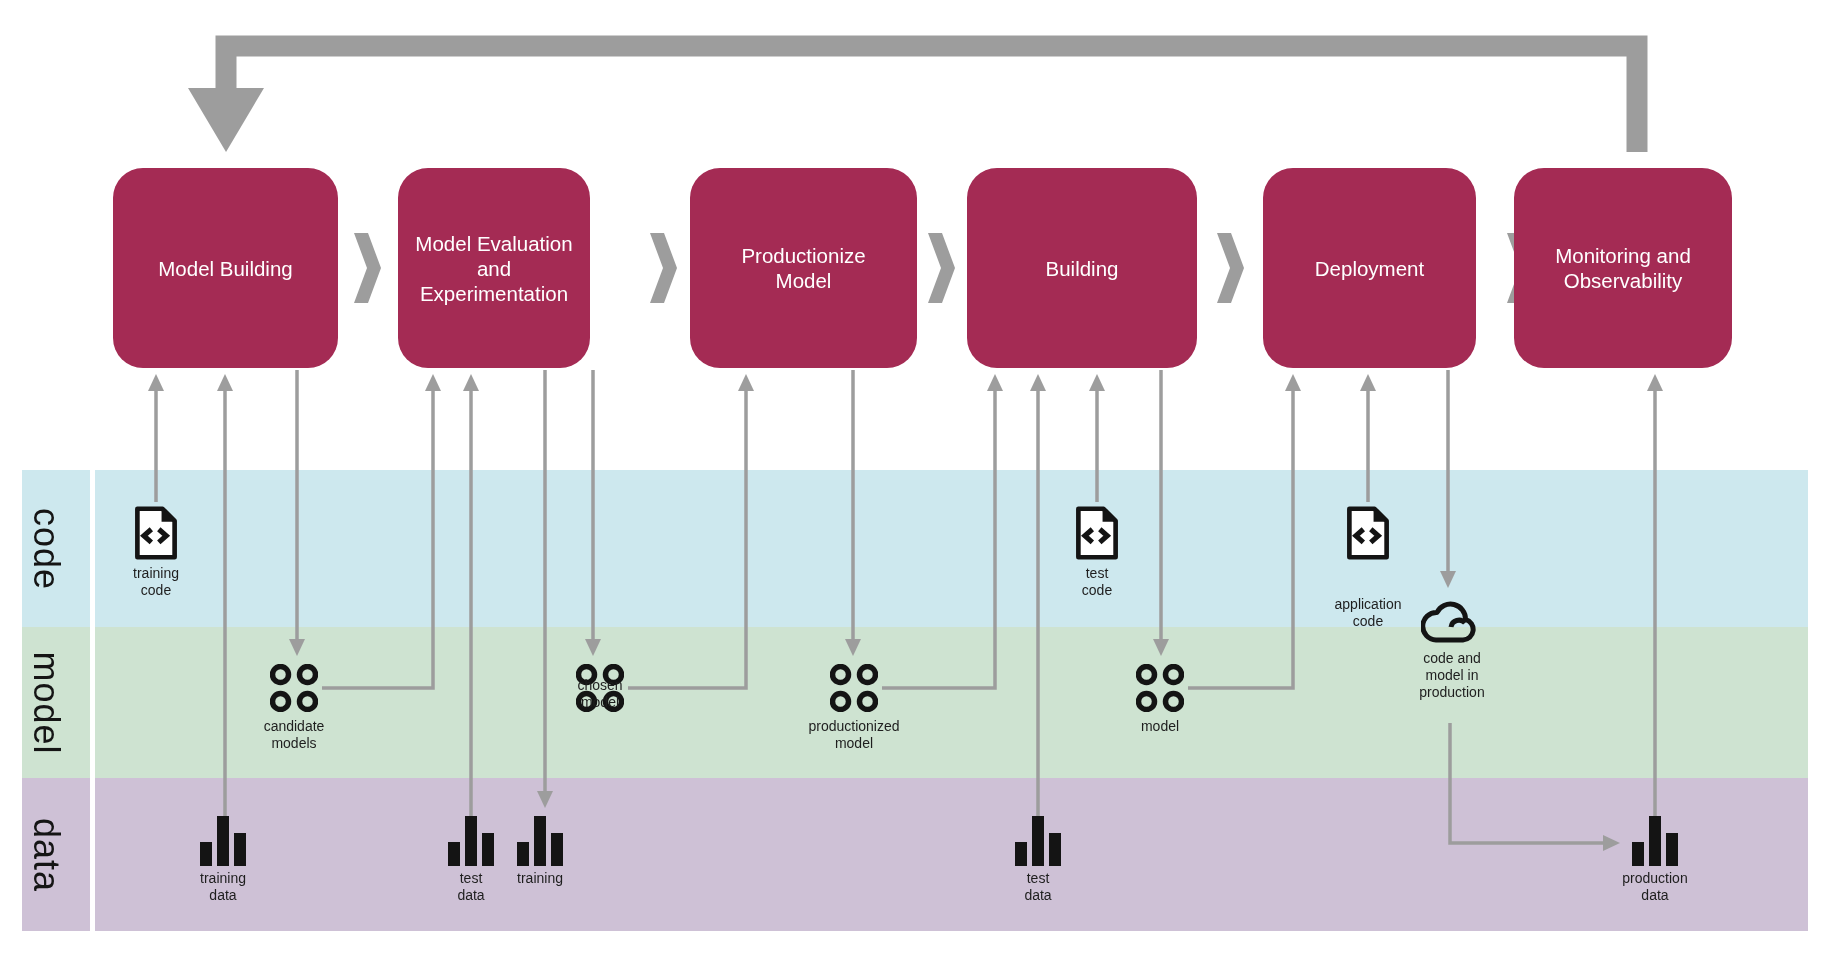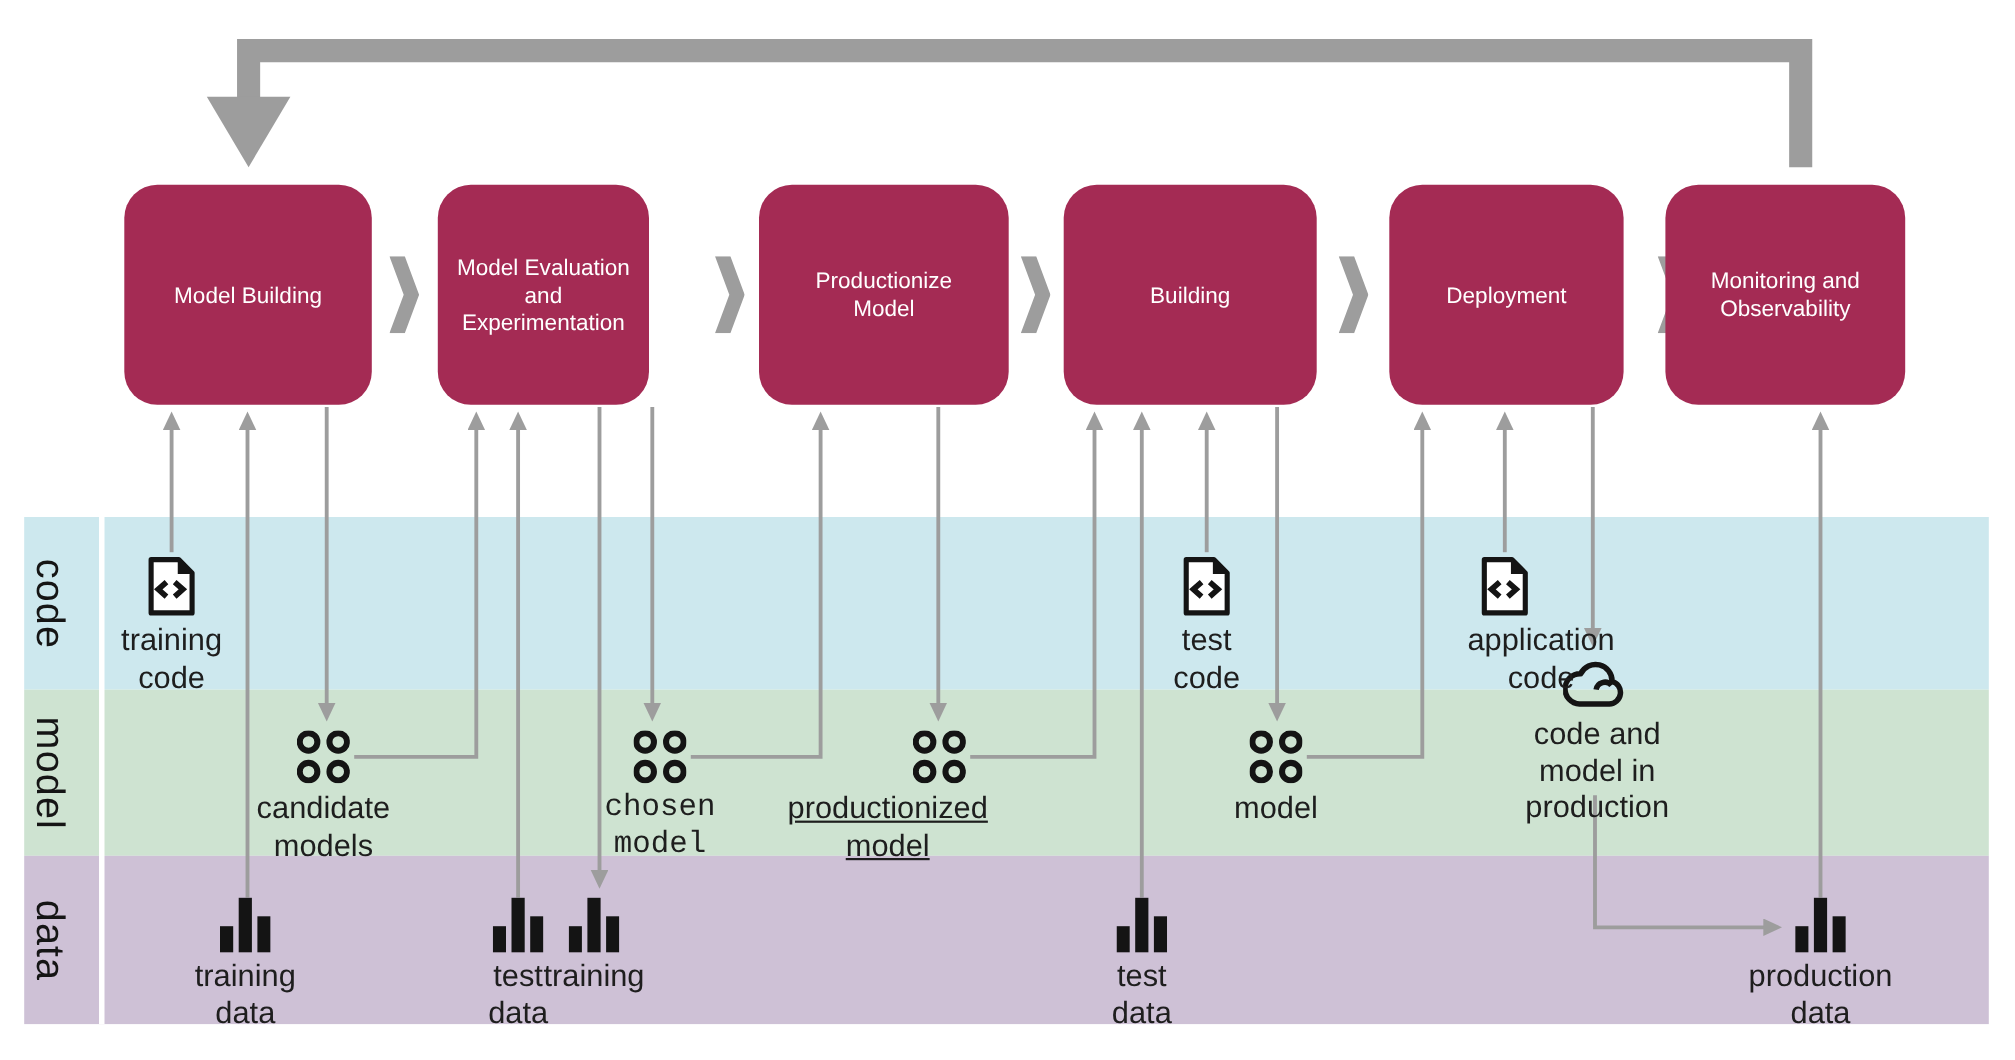--- a/index.html
+++ b/index.html
@@ -28,21 +28,21 @@
     color:var(--c-stage_text);font-size:20.5px;line-height:1.22;white-space:pre-line;padding:0 8px;box-sizing:border-box;
   }
   #stage-1{left:113px;width:225px;}
   #stage-2{left:398px;width:192px;}
   #stage-3{left:690px;width:227px;}
   #stage-4{left:967px;width:230px;}
   #stage-5{left:1263px;width:213px;}
   #stage-6{left:1514px;width:218px;}
   .caption{
     position:absolute;transform:translateX(-50%);text-align:center;white-space:pre-line;
-    color:var(--c-caption);font-size:28px;line-height:1.2;
+    color:var(--c-caption);font-size:14px;line-height:1.2;
   }
   svg#overlay{position:absolute;left:0;top:0;pointer-events:none;}
   .flow{stroke:var(--c-arrow);stroke-width:3.5;fill:none;marker-end:url(#ah);}
   .feedback{stroke:var(--c-arrow);stroke-width:21;fill:none;}
 </style>
 </head>
 <body>
 
 <div id="canvas">
 
@@ -148,27 +148,27 @@
 Model</div>
   <div class="stage" id="stage-4">Building</div>
   <div class="stage" id="stage-5">Deployment</div>
   <div class="stage" id="stage-6">Monitoring and
 Observability</div>
 
   <div class="caption" style="left:156px;top:565px;">training
 code</div>
   <div class="caption" style="left:1097px;top:565px;">test
 code</div>
-  <div class="caption" style="left:1368px;top:565px;margin-left:33px;">application
+  <div class="caption" style="left:1368px;top:596px;">application
 code</div>
   <div class="caption" style="left:294px;top:718px;">candidate
 models</div>
-  <div class="caption" style="left:600px;top:718px;font-family:Liberation Mono, monospace;">chosen
+  <div class="caption" style="left:600px;top:677px;">chosen
 model</div>
-  <div class="caption" style="left:807px;top:718px;text-decoration:underline;">productionized
+  <div class="caption" style="left:854px;top:718px;">productionized
 model</div>
   <div class="caption" style="left:1160px;top:718px;">model</div>
   <div class="caption" style="left:1452px;top:650px;text-align:center;">code and
 model  in
 production</div>
   <div class="caption" style="left:223px;top:870px;">training
 data</div>
   <div class="caption" style="left:471px;top:870px;">test
 data</div>
   <div class="caption" style="left:540px;top:870px;">training</div>

